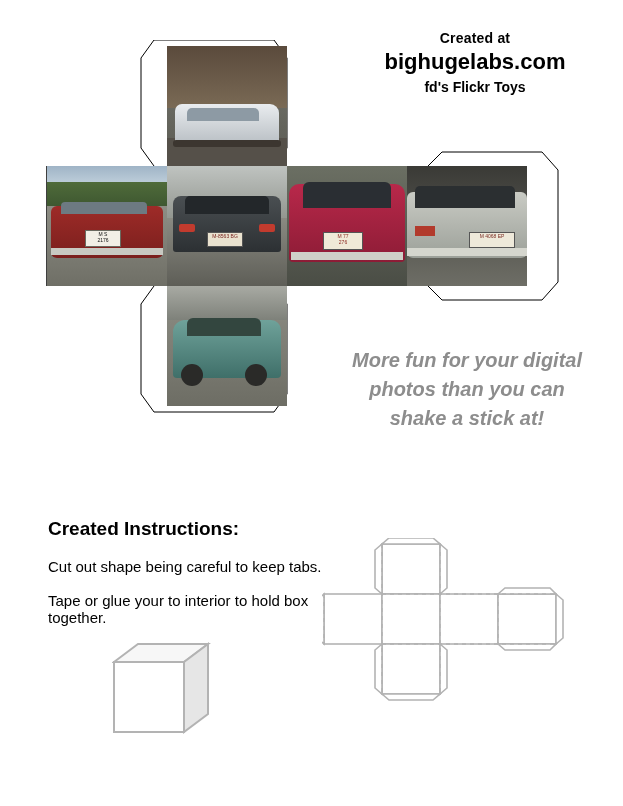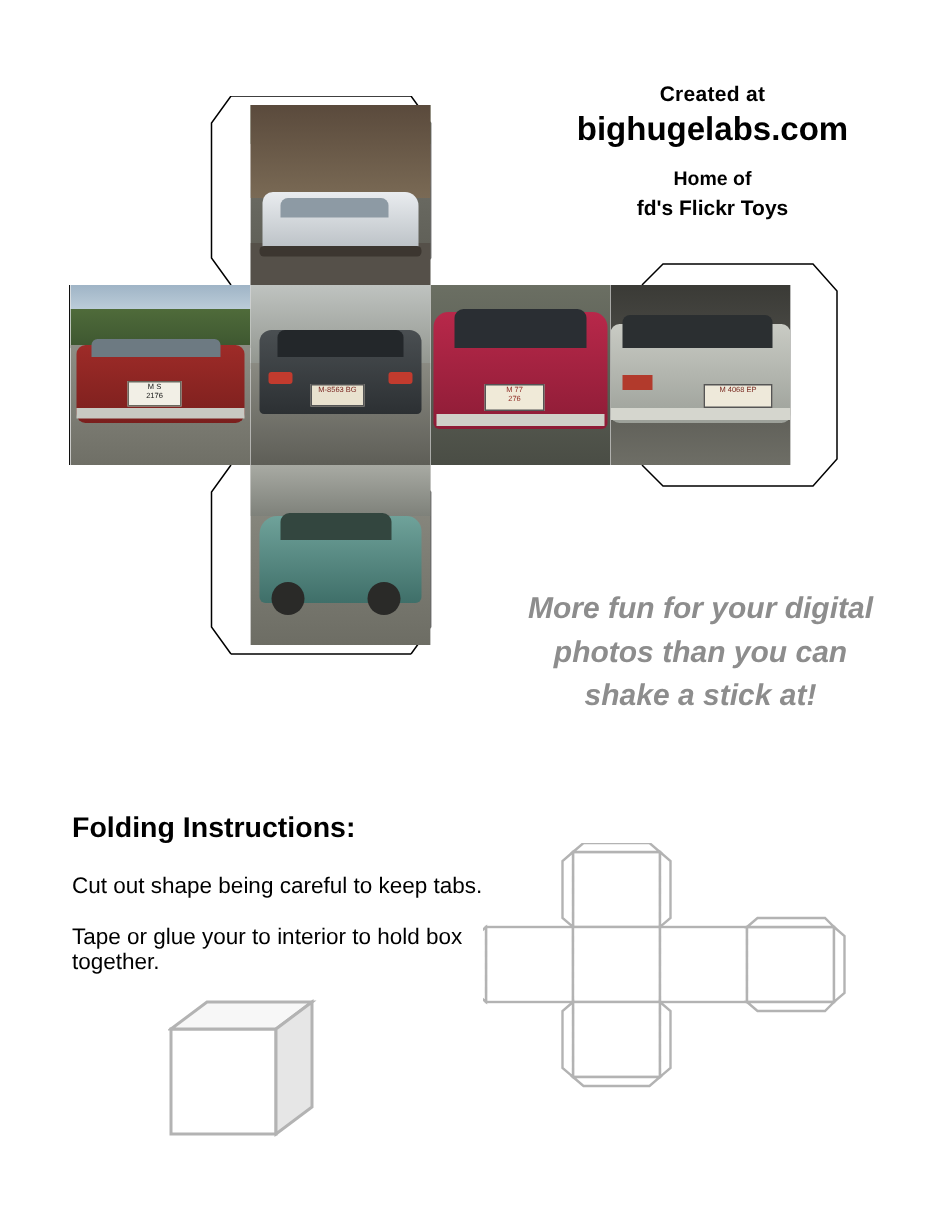--- a/index.html
+++ b/index.html
@@ -13,21 +13,20 @@
     position: relative;
     font-family: "Liberation Sans", sans-serif;
     overflow: hidden;
   }
 
   .page {
     position: absolute;
     left: 0; top: 0;
     width: 623px;
     height: 634px;
-    margin-top: 24px;
   }
 
   
   .header {
     position: absolute;
     left: 350px;
     top: 30px;
     width: 250px;
     text-align: center;
     color: #000;
@@ -123,21 +122,21 @@
   .p-bottom .car { position:absolute; left:6px; top:34px; width:108px; height:58px; background:linear-gradient(#6fa29a,#3f6f69); border-radius:12px 10px 4px 4px; }
   .p-bottom .window { position:absolute; left:20px; top:32px; width:74px; height:18px; background:#33463f; border-radius:6px 6px 0 0; }
   .p-bottom .wheel { position:absolute; top:78px; width:22px; height:22px; border-radius:50%; background:#2a2a28; }
   .p-bottom .wheel.w1 { left:14px; }
   .p-bottom .wheel.w2 { left:78px; }
 
   
   .tagline {
     position: absolute;
     left: 352px;
-    top: 368px;
+    top: 346px;
     width: 230px;
     text-align: center;
     color: #8d8d8d;
     font-style: italic;
     font-weight: bold;
     font-size: 20px;
     line-height: 29px;
   }
 
   
@@ -178,21 +177,20 @@
   }
 </style>
 </head>
 <body>
 
 <div class="page">
 
   <div class="header">
     <div class="created-at">Created at</div>
     <div class="brand">bighugelabs.com</div>
-    <div class="home-of">Home of</div>
     <div class="toys">fd's Flickr Toys</div>
   </div>
 
   <div class="net">
 
     <svg width="520" height="390" style="position:absolute;left:0;top:0;">
 
       <path d="M108,0 L95,18 L95,108 L108,126" fill="none" stroke="#000" stroke-width="1"></path>
       <path d="M228,0 L241,18 L241,108 L228,126" fill="none" stroke="#000" stroke-width="1"></path>
       <path d="M108,0 L228,0" fill="none" stroke="#000" stroke-width="1"></path>
@@ -281,21 +279,21 @@
         <div class="car"></div>
         <div class="window"></div>
         <div class="wheel w1"></div>
         <div class="wheel w2"></div>
       </div>
     </div>
   </div>
 
   <div class="tagline">More fun for your digital photos than you can shake a stick at!</div>
 
-  <div class="fold-title">Folding Instructions:</div>
+  <div class="fold-title">Created Instructions:</div>
   <div class="fold-steps">
     <div>Cut out shape being careful to keep tabs.</div>
     <div>Tape or glue your to interior to hold box together.</div>
   </div>
 
   <div class="cube-draw">
     <svg width="112" height="98">
       <polygon points="2,22 72,22 72,92 2,92" fill="#ffffff" stroke="#b3b3b3" stroke-width="2"></polygon>
       <polygon points="2,22 26,4 96,4 72,22" fill="#f7f7f7" stroke="#b3b3b3" stroke-width="2"></polygon>
       <polygon points="72,22 96,4 96,74 72,92" fill="#e6e6e6" stroke="#b3b3b3" stroke-width="2"></polygon>

